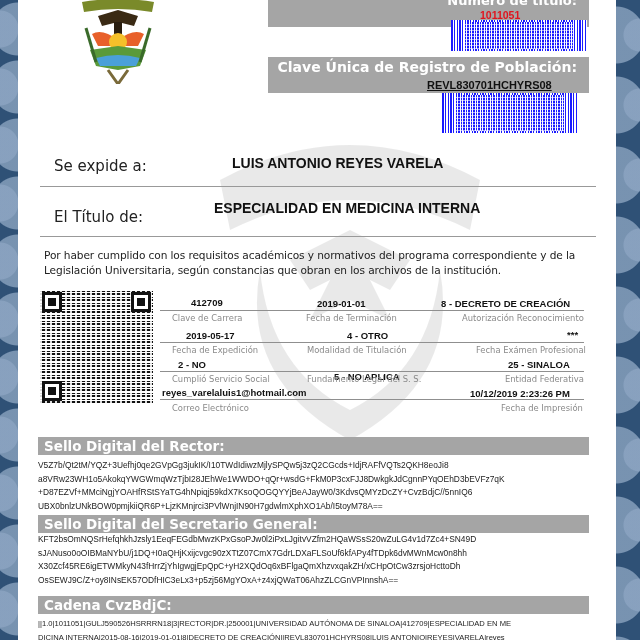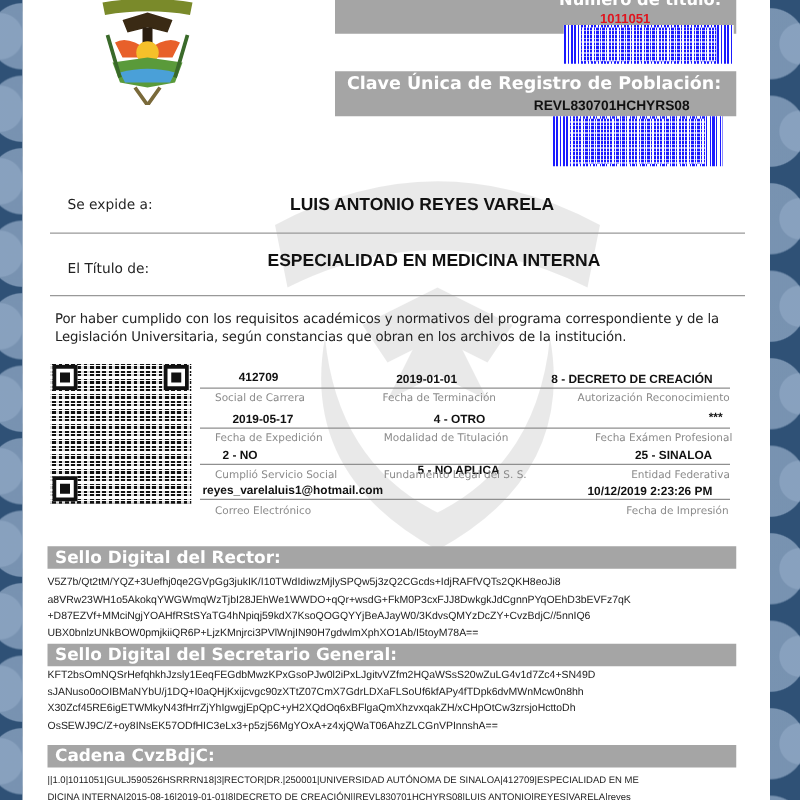--- a/index.html
+++ b/index.html
@@ -41,37 +41,37 @@
     
     .bar {
       position: absolute; background: #a5a5a5; color: #fff;
       font-family: "DejaVu Sans", sans-serif; font-weight: bold;
     }
     .bar-right { text-align: right; padding-right: 12px; }
     .bar-num { left: 268px; top: 0; width: 321px; height: 27px; font-size: 13px; line-height: 2px; overflow: hidden; }
     .bar-curp { left: 268px; top: 57px; width: 321px; height: 36px; font-size: 14px; line-height: 20px; }
 
     .numero-value { position: absolute; left: 480px; top: 9px; color: #e0141e; font-weight: bold; font-size: 10.5px; }
-    .curp-value { position: absolute; left: 427px; top: 79px; font-weight: bold; font-size: 11px; color: #111; }
+    .curp-value { position: absolute; left: 427px; top: 79px; font-weight: bold; font-size: 11px; color: #111; text-decoration: underline; }
 
     .barcode {
       position: absolute; background:
         repeating-linear-gradient(90deg, #1b1bff 0 2px, #fff 2px 3px, #1b1bff 3px 4px, #fff 4px 6px, #1b1bff 6px 7px, #fff 7px 8px);
     }
     .barcode .core {
       position: absolute; left: 14px; right: 14px; top: 2px; bottom: 2px;
       background:
         repeating-linear-gradient(0deg, rgba(255,255,255,0.6) 0 1px, rgba(0,0,0,0) 1px 3px),
         repeating-linear-gradient(90deg, #1b1bff 0 1px, #fff 1px 2px, #1b1bff 2px 4px, #fff 4px 5px);
     }
     .barcode-num { left: 451px; top: 20px; width: 136px; height: 31px; }
     .barcode-curp { left: 442px; top: 93px; width: 136px; height: 40px; }
 
     
-    .lbl { position: absolute; font-family: "DejaVu Sans", sans-serif; font-size: 11px; color: #222; }
+    .lbl { position: absolute; font-family: "DejaVu Sans", sans-serif; font-size: 15px; color: #222; }
     .big-val { position: absolute; font-weight: bold; font-size: 14px; color: #111; }
     .hr { position: absolute; height: 1px; background: #999; }
 
     .paragraph {
       position: absolute; left: 44px; top: 248px; width: 560px;
       font-family: "DejaVu Sans", sans-serif; font-size: 10.6px; line-height: 15px; color: #222;
       letter-spacing: -0.1px;
     }
 
     
@@ -157,21 +157,21 @@
 <div class="paragraph">Por haber cumplido con los requisitos académicos y normativos del programa correspondiente y de la Legislación Universitaria, según constancias que obran en los archivos de la institución.</div>
 
 <div class="qr">
   <div class="finder" style="left:2px; top:2px;"></div>
   <div class="finder" style="right:2px; top:2px;"></div>
   <div class="finder" style="left:2px; bottom:2px;"></div>
 </div>
 
 <div class="cell-val" style="left:191px; top:297px;">412709</div>
 <div class="cell-line" style="left:160px; top:310px; width:424px;"></div>
-<div class="cell-lbl" style="left:172px; top:313px;">Social de Carrera</div>
+<div class="cell-lbl" style="left:172px; top:313px;">Clave de Carrera</div>
 
 <div class="cell-val" style="left:317px; top:298px;">2019-01-01</div>
 <div class="cell-lbl" style="left:306px; top:313px;">Fecha de Terminación</div>
 
 <div class="cell-val" style="left:441px; top:298px;">8 - DECRETO DE CREACIÓN</div>
 <div class="cell-lbl" style="left:462px; top:313px;">Autorización Reconocimiento</div>
 
 <div class="cell-val" style="left:186px; top:330px;">2019-05-17</div>
 <div class="cell-line" style="left:160px; top:342px; width:424px;"></div>
 <div class="cell-lbl" style="left:172px; top:345px;">Fecha de Expedición</div>

